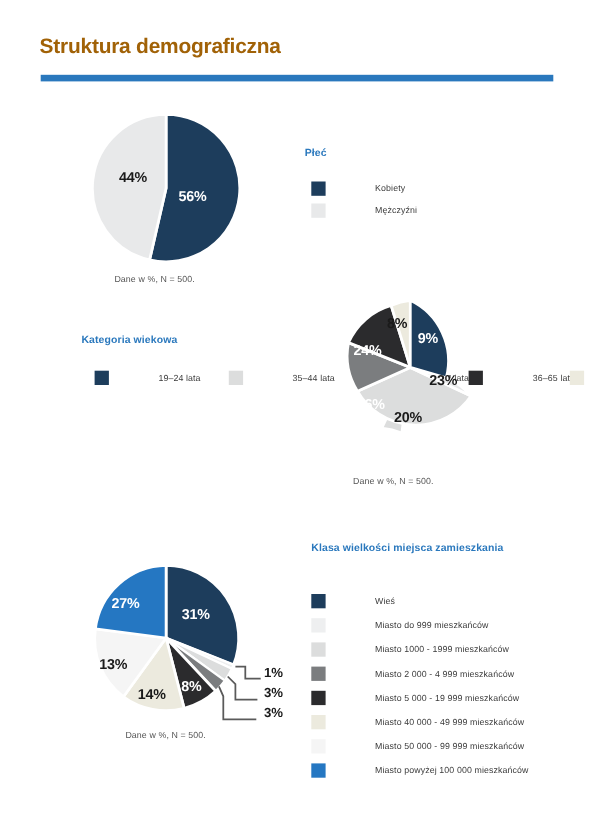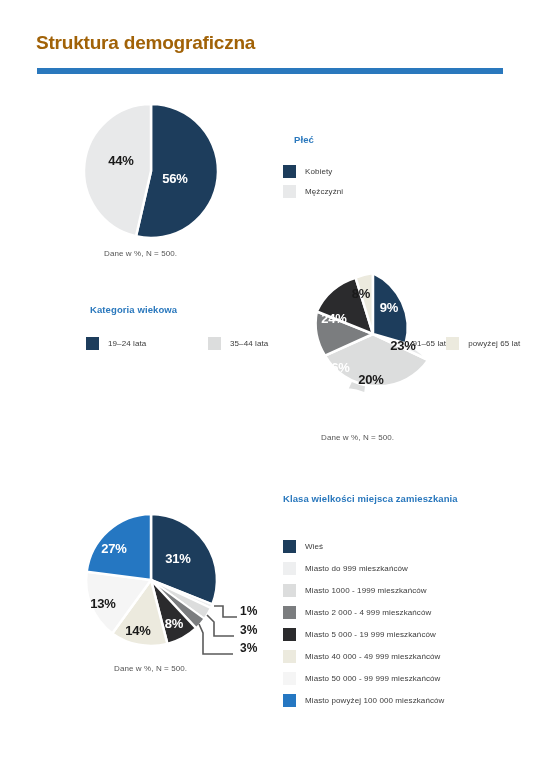--- a/index.html
+++ b/index.html
@@ -49,20 +49,21 @@
     line-height: 13px;
     letter-spacing: 0.1px;
   }
   .legend {
     position: absolute;
   }
   .legend-row {
     display: flex;
     align-items: center;
     height: 20px;
+    gap: 36px;
   }
   .swatch {
     width: 13px;
     height: 13px;
     flex: 0 0 13px;
     margin-right: 9px;
   }
   .legend-label {
     font-size: 8px;
     color: #3b3b3b;
@@ -119,49 +120,49 @@
 
       <path d="M 68 68 L 68 1 A 67 67 0 1 1 53.0 133.3 Z" fill="#1d3d5c" stroke="#ffffff" stroke-width="2.5"></path>
 
       <path d="M 68 68 L 53.0 133.3 A 67 67 0 0 1 68 1 Z" fill="#e8e9ea" stroke="#ffffff" stroke-width="2.5"></path>
       <text class="slice-label" x="92" y="80" text-anchor="middle" fill="#ffffff">56%</text>
       <text class="slice-label" x="38" y="62" text-anchor="middle" fill="#1a1a1a">44%</text>
     </svg>
   </div>
   <div class="caption" style="left:104px; top:249px;">Dane w %, N = 500.</div>
 
-  <div class="legend-title" style="left:294px; top:133px;">Płeć</div>
+  <div class="legend-title" style="left:277px; top:133px;">Płeć</div>
   <div class="legend" style="left:283px; top:161px;">
     <div class="legend-row">
       <span class="swatch" style="background:#1d3d5c;"></span>
       <span class="legend-label">Kobiety</span>
     </div>
     <div class="legend-row">
       <span class="swatch" style="background:#e8e9ea;"></span>
       <span class="legend-label">Mężczyźni</span>
     </div>
   </div>
 
-  <div class="legend-title" style="left:90px; top:303px;">Kategoria wiekowa</div>
+  <div class="legend-title" style="left:74px; top:303px;">Kategoria wiekowa</div>
   <div class="legend-grid" style="left:86px; top:333px;">
     <div class="legend-row">
       <span class="swatch" style="background:#1d3d5c;"></span>
       <span class="legend-label">19–24 lata</span>
     </div>
     <div class="legend-row">
       <span class="swatch" style="background:#dcdddd;"></span>
       <span class="legend-label">35–44 lata</span>
     </div>
     <div class="legend-row">
       <span class="swatch" style="background:#7b7d7f;"></span>
       <span class="legend-label">45–54 lata</span>
     </div>
     <div class="legend-row">
       <span class="swatch" style="background:#2b2b2d;"></span>
-      <span class="legend-label">91–65 lat</span>
+      <span class="legend-label">36–65 lat</span>
     </div>
     <div class="legend-row">
       <span class="swatch" style="background:#eceade;"></span>
       <span class="legend-label">powyżej 65 lat</span>
     </div>
   </div>
 
   <div class="chart" style="left:311px; top:272px;">
     <svg width="126" height="126" viewBox="0 0 126 126">
 

